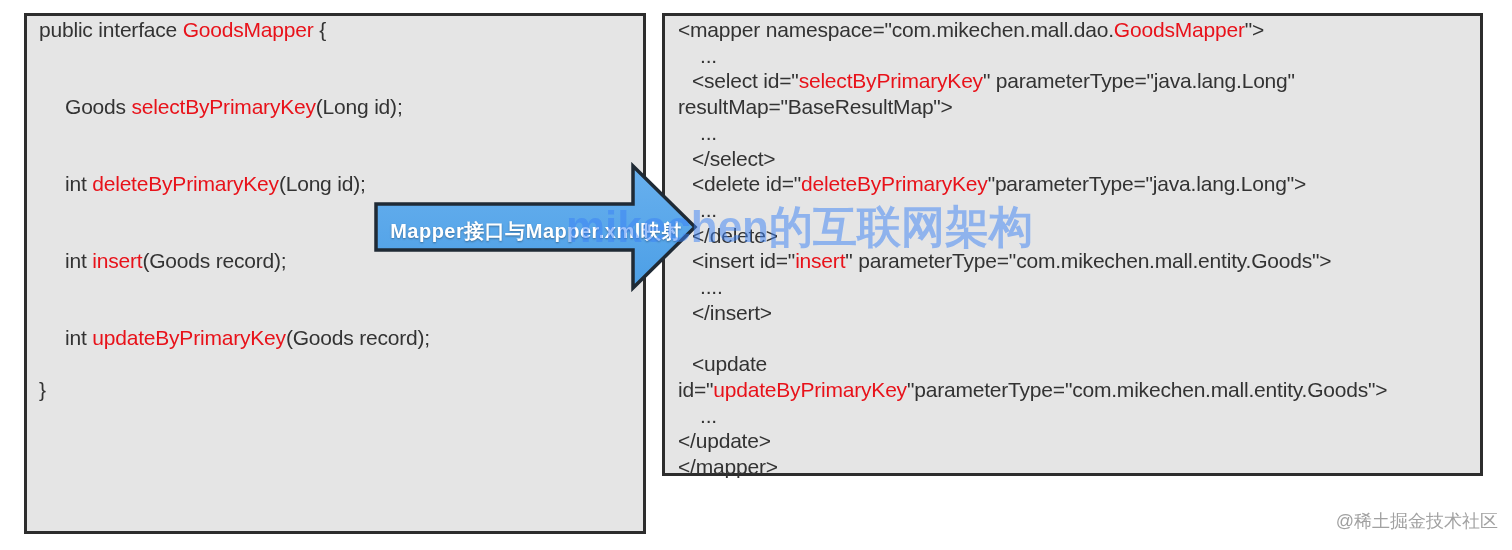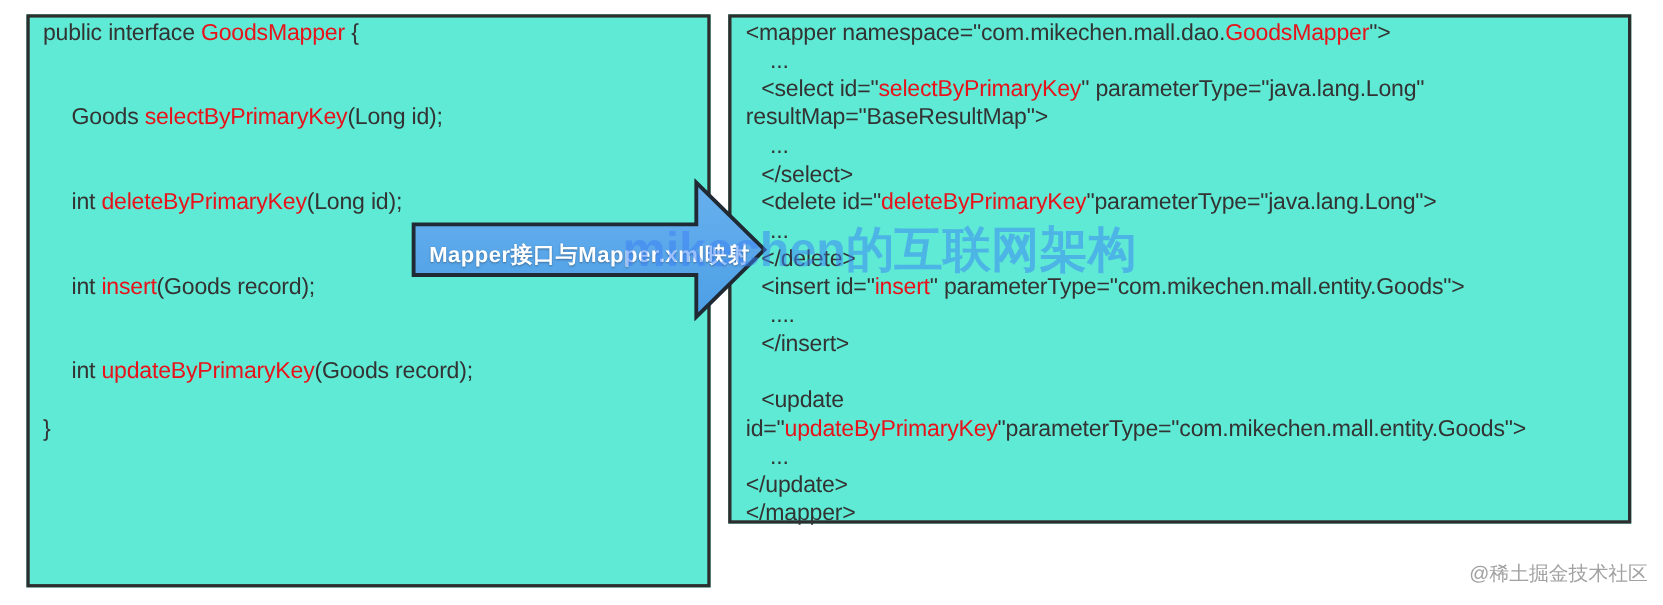--- a/index.html
+++ b/index.html
@@ -8,21 +8,21 @@
     width: 1512px;
     height: 550px;
     overflow: hidden;
     background: #ffffff;
     font-family: "Liberation Sans", sans-serif;
   }
   .code-box {
     position: absolute;
     top: 13px;
     border: 3px solid #2d2d2d;
-    background: #5eead4;
+    background: #e5e5e5;
     box-sizing: border-box;
     z-index: 1;
   }
   .code-box.left  { left: 24px;  width: 622px; height: 521px; }
   .code-box.right { left: 662px; width: 821px; height: 463px; }
   .code {
     position: relative;
     z-index: 4;
     padding: 1px 6px 0 12px;
     font-size: 21px;

